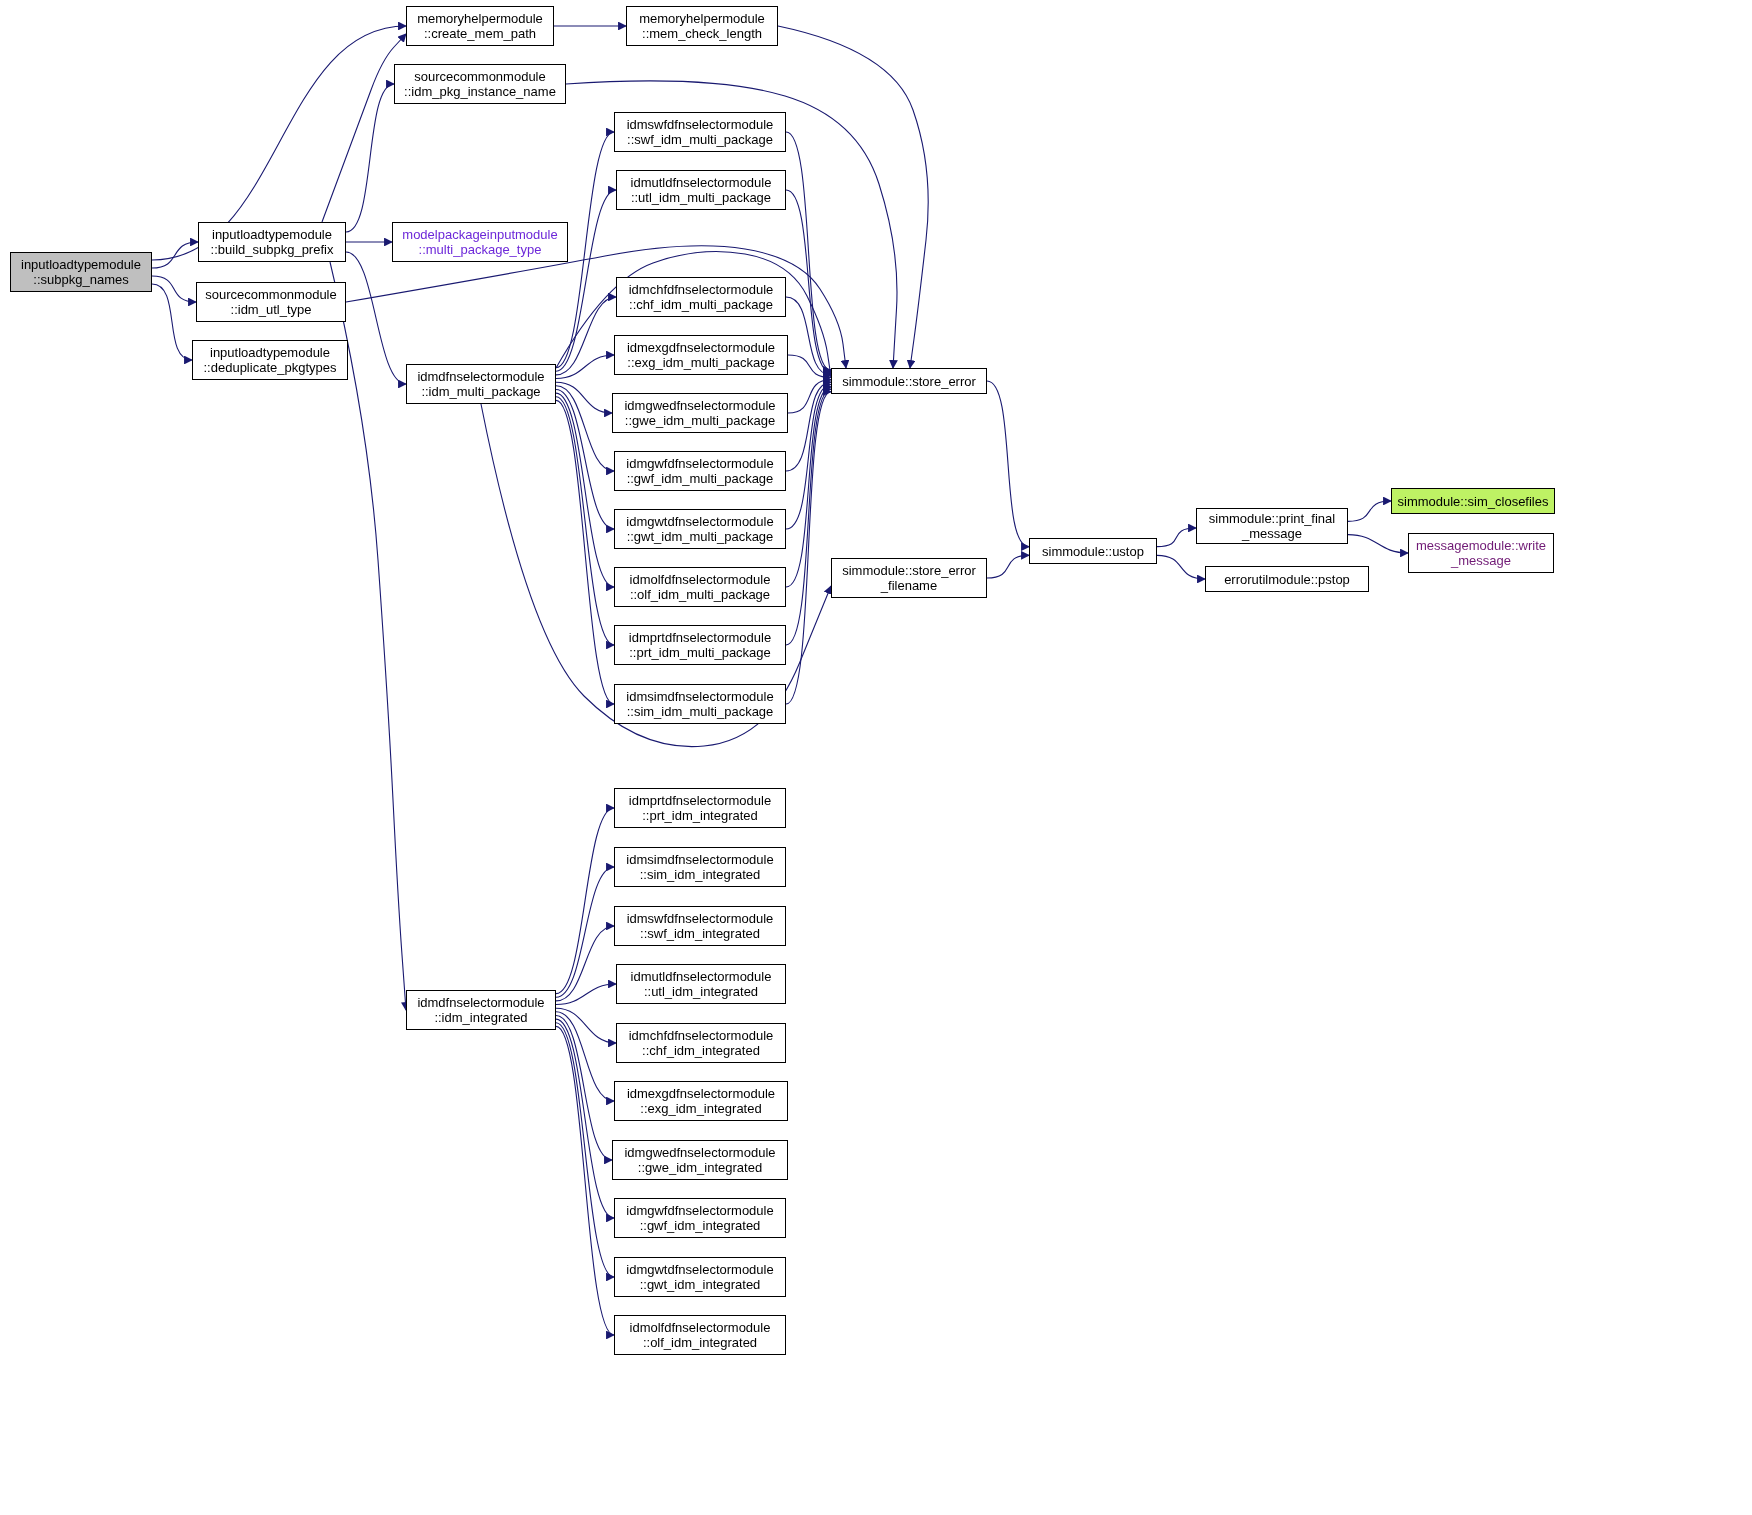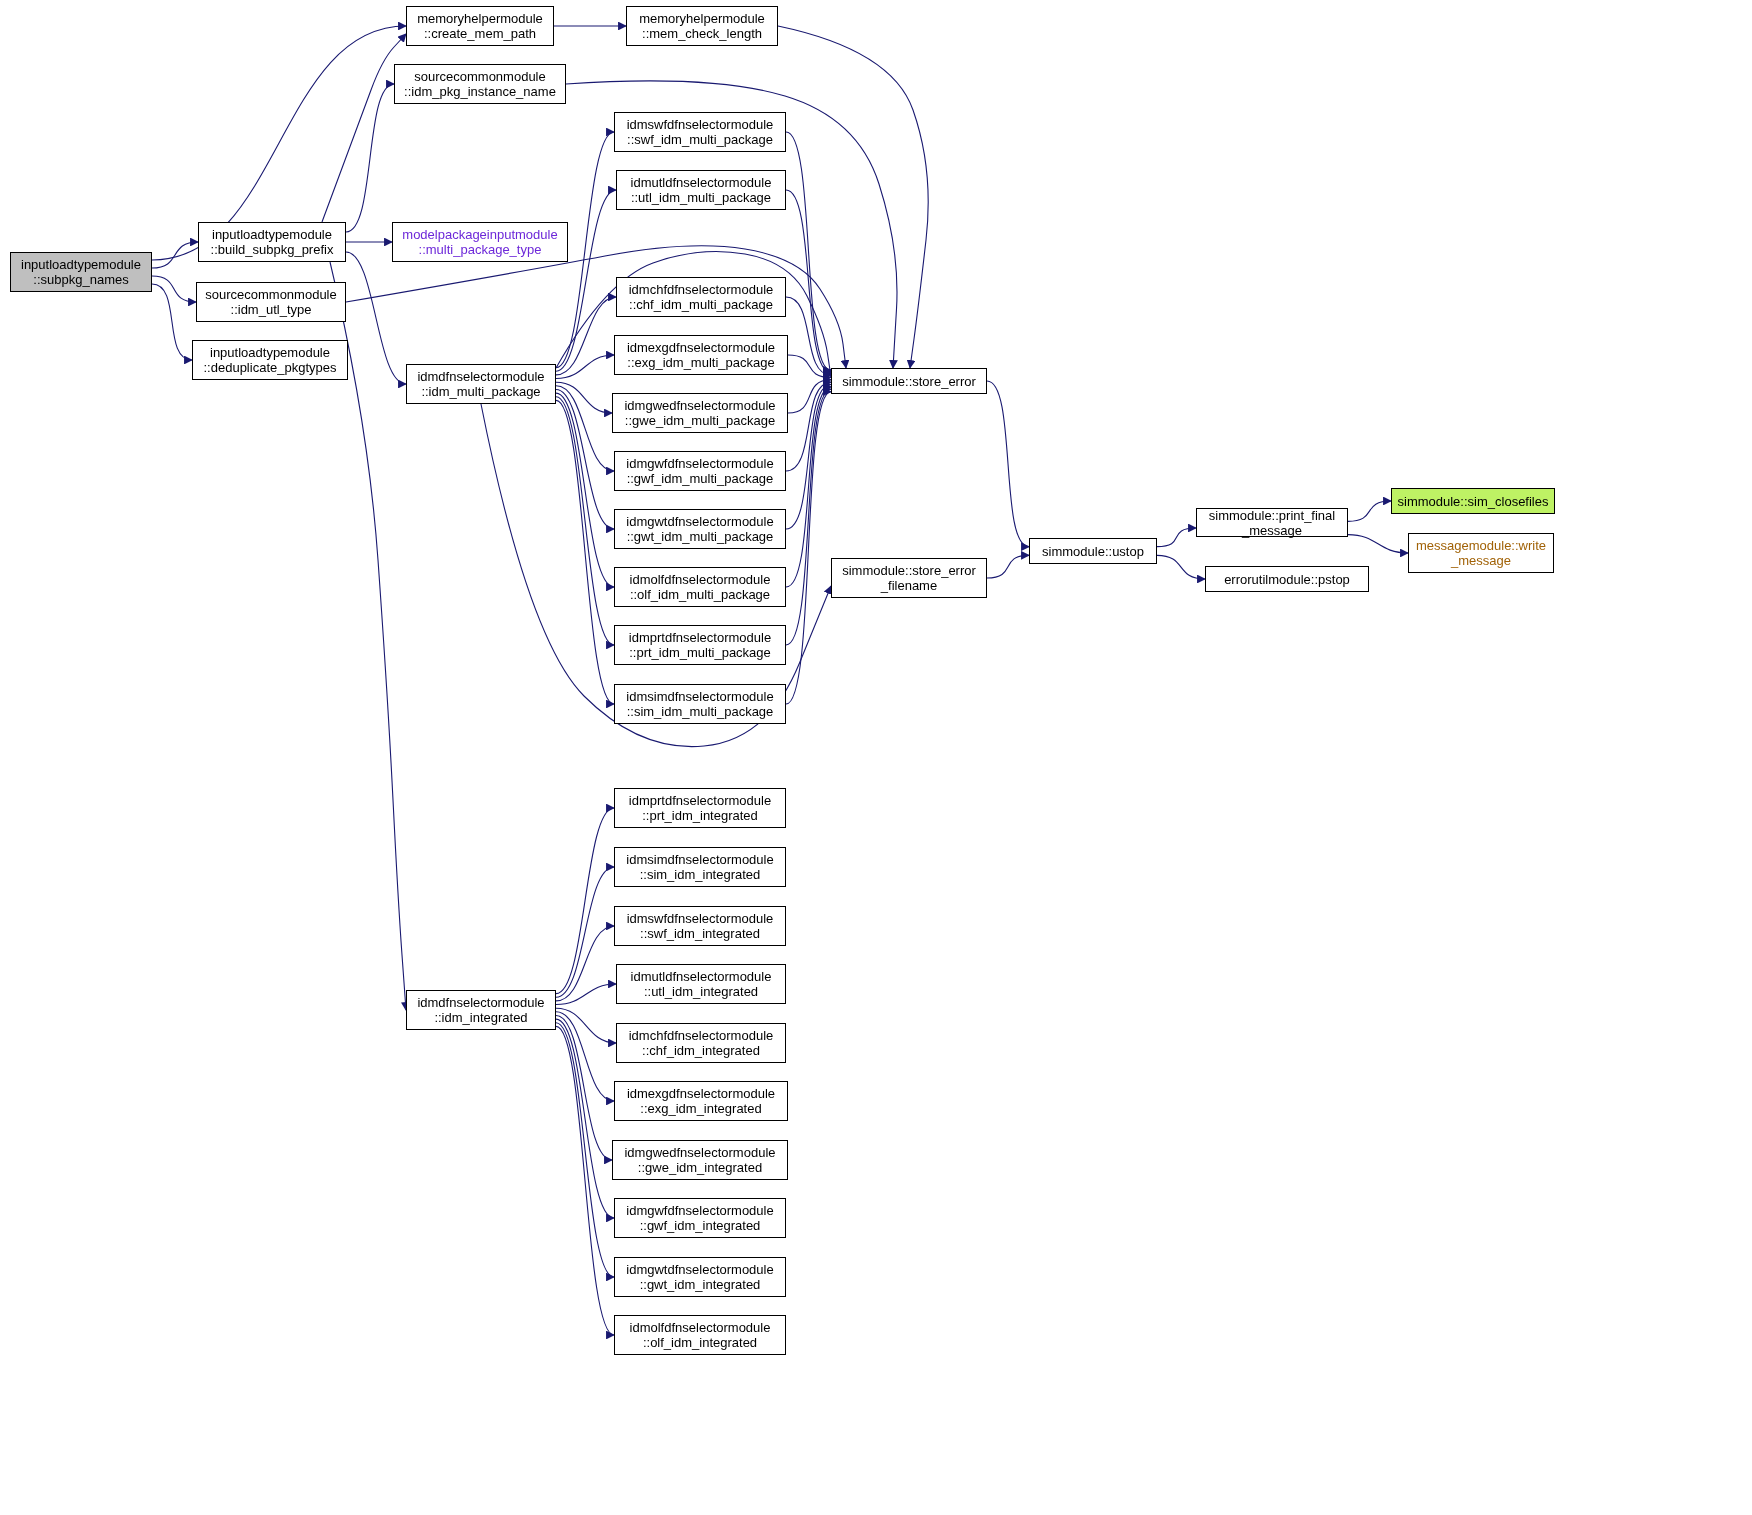--- a/index.html
+++ b/index.html
@@ -166,28 +166,28 @@
     <div class="node" style="left: 831px; top: 368px; width: 156px; height: 26px; background: rgb(255, 255, 255); border-color: rgb(0, 0, 0); color: rgb(0, 0, 0);">
       <span>simmodule::store_error</span>
     </div>
     <div class="node" style="left: 831px; top: 558px; width: 156px; height: 40px; background: rgb(255, 255, 255); border-color: rgb(0, 0, 0); color: rgb(0, 0, 0);">
       <span>simmodule::store_error</span>
       <span>_filename</span>
     </div>
     <div class="node" style="left: 1029px; top: 538px; width: 128px; height: 26px; background: rgb(255, 255, 255); border-color: rgb(0, 0, 0); color: rgb(0, 0, 0);">
       <span>simmodule::ustop</span>
     </div>
-    <div class="node" style="left: 1196px; top: 508px; width: 152px; height: 29px; background: rgb(255, 255, 255); border-color: rgb(0, 0, 0); color: rgb(0, 0, 0);">
+    <div class="node" style="left: 1196px; top: 508px; width: 152px; height: 36px; background: rgb(255, 255, 255); border-color: rgb(0, 0, 0); color: rgb(0, 0, 0);">
       <span>simmodule::print_final</span>
       <span>_message</span>
     </div>
     <div class="node" style="left: 1391px; top: 488px; width: 164px; height: 26px; background: #bef264; border-color: rgb(0, 0, 0); color: rgb(0, 0, 0);">
       <span>simmodule::sim_closefiles</span>
     </div>
-    <div class="node" style="left: 1408px; top: 533px; width: 146px; height: 40px; background: rgb(255, 255, 255); border-color: rgb(0, 0, 0); color: #a16207;">
+    <div class="node" style="left: 1408px; top: 533px; width: 146px; height: 40px; background: rgb(255, 255, 255); border-color: rgb(0, 0, 0); color: #701a75;">
       <span>messagemodule::write</span>
       <span>_message</span>
     </div>
     <div class="node" style="left: 1205px; top: 566px; width: 164px; height: 26px; background: rgb(255, 255, 255); border-color: rgb(0, 0, 0); color: rgb(0, 0, 0);">
       <span>errorutilmodule::pstop</span>
     </div>
     <div class="node" style="left: 614px; top: 788px; width: 172px; height: 40px; background: rgb(255, 255, 255); border-color: rgb(0, 0, 0); color: rgb(0, 0, 0);">
       <span>idmprtdfnselectormodule</span>
       <span>::prt_idm_integrated</span>
     </div>

